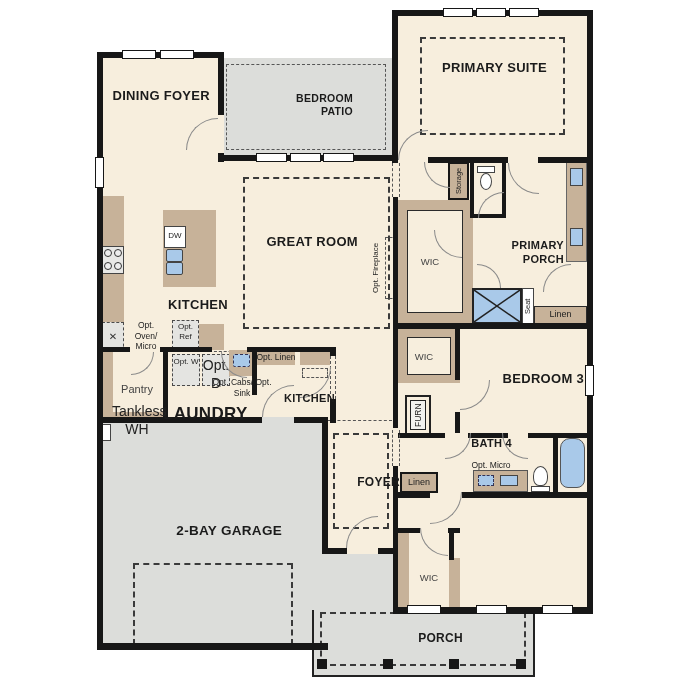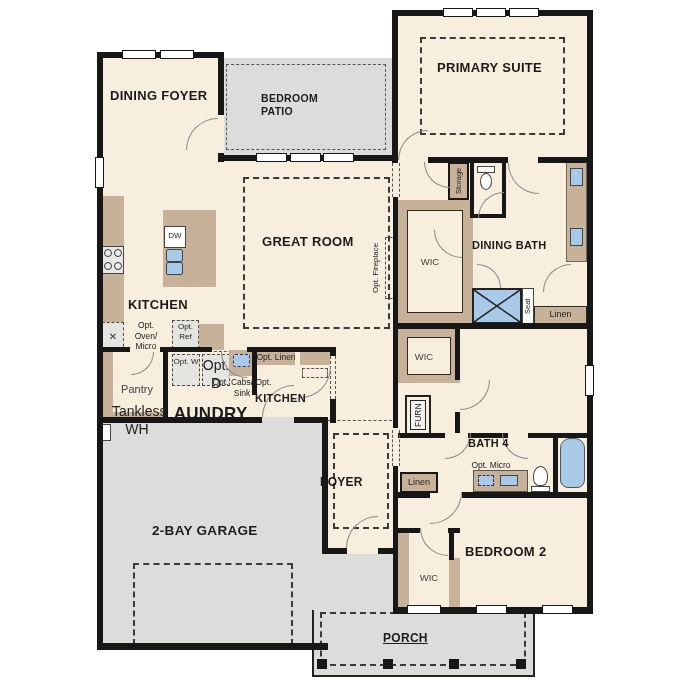--- a/index.html
+++ b/index.html
@@ -5,21 +5,21 @@
   html,body{margin:0;padding:0;background:#ffffff;}
   *{box-sizing:border-box;}
   #plan{position:relative;width:687px;height:687px;background:#ffffff;overflow:hidden;
         font-family:"Liberation Sans","DejaVu Sans",sans-serif;}
   .w{position:absolute;background:#171717;}
   .floor{position:absolute;background:#f7eedd;}
   .out{position:absolute;background:#dcddda;}
   .wood{position:absolute;background:#c7b299;}
   .grayapp{position:absolute;background:#e4e4e1;border:1.5px dashed #4a4a4a;}
   .window{position:absolute;background:#ffffff;border:1px solid #171717;}
-  .lbl{position:absolute;font-weight:bold;color:#1b1b1b;text-align:left;line-height:1.28;letter-spacing:.3px;}
+  .lbl{position:absolute;font-weight:bold;color:#1b1b1b;text-align:right;line-height:1.28;letter-spacing:.3px;}
   .sm{position:absolute;color:#222;text-align:center;line-height:1.25;font-weight:normal;}
   .v{display:flex;align-items:center;justify-content:center;writing-mode:vertical-rl;transform:rotate(180deg);}
   .dashbox{position:absolute;border:2px dashed #3a3a3a;}
   .dashthin{position:absolute;border:1.5px dashed #555;}
   .opening{position:absolute;border-left:1.5px dashed #555;border-right:1.5px dashed #555;}
   .arc{position:absolute;}
   .a-tl{border-top:1.6px solid #8a8a8a;border-left:1.6px solid #8a8a8a;border-top-left-radius:100%;}
   .a-tr{border-top:1.6px solid #8a8a8a;border-right:1.6px solid #8a8a8a;border-top-right-radius:100%;}
   .a-bl{border-bottom:1.6px solid #8a8a8a;border-left:1.6px solid #8a8a8a;border-bottom-left-radius:100%;}
   .a-br{border-bottom:1.6px solid #8a8a8a;border-right:1.6px solid #8a8a8a;border-bottom-right-radius:100%;}
@@ -203,29 +203,29 @@
   <div class="w" style="left:516px;top:659px;width:10px;height:10px;"></div>
 
   <div class="lbl" style="left:110px;top:88px;width:100px;font-size:13px;">DINING FOYER</div>
   <div class="lbl" style="left:261px;top:92px;width:92px;font-size:10.5px;">BEDROOM PATIO</div>
   <div class="lbl" style="left:437px;top:60px;width:110px;font-size:13px;">PRIMARY SUITE</div>
   <div class="lbl" style="left:262px;top:234px;width:96px;font-size:13px;">GREAT ROOM</div>
   <div class="lbl" style="left:128px;top:297px;width:100px;font-size:13px;">KITCHEN</div>
   <div class="sm" style="left:107px;top:383px;width:60px;font-size:11px;color:#444;">Pantry</div>
   <div class="lbl" style="left:163px;top:403px;width:80px;font-size:17px;">LAUNDRY</div>
   <div class="lbl" style="left:255px;top:391px;width:80px;font-size:11px;">KITCHEN</div>
-  <div class="lbl" style="left:152px;top:522px;width:106px;font-size:13.5px;">2-BAY GARAGE</div>
+  <div class="lbl" style="left:176px;top:522px;width:106px;font-size:13.5px;">2-BAY GARAGE</div>
   <div class="lbl" style="left:320px;top:475px;width:80px;font-size:12px;">FOYER</div>
-  <div class="lbl" style="left:472px;top:238px;width:92px;font-size:11px;">DINING BATH</div>
+  <div class="lbl" style="left:472px;top:238px;width:92px;font-size:11px;">PRIMARY PORCH</div>
   <div class="sm" style="left:408px;top:256px;width:44px;font-size:9.5px;color:#444;">WIC</div>
   <div class="sm" style="left:402px;top:351px;width:44px;font-size:9.5px;color:#444;">WIC</div>
   <div class="sm" style="left:407px;top:572px;width:44px;font-size:9.5px;color:#444;">WIC</div>
+  <div class="lbl" style="left:464px;top:371px;width:120px;font-size:13px;">BEDROOM 3</div>
   <div class="lbl" style="left:468px;top:436px;width:44px;font-size:11px;">BATH 4</div>
-  <div class="lbl" style="left:465px;top:544px;width:120px;font-size:13px;">BEDROOM 2</div>
-  <div class="lbl" style="left:383px;top:631px;width:80px;font-size:12px;text-decoration:underline;">PORCH</div>
+  <div class="lbl" style="left:383px;top:631px;width:80px;font-size:12px;">PORCH</div>
 
   <div class="sm" style="left:127px;top:320px;width:38px;font-size:8.5px;">Opt. Oven/ Micro</div>
   <div class="sm" style="left:210px;top:377px;width:64px;font-size:8.5px;">Opt. Cabs/ Opt. Sink</div>
   <div class="sm" style="left:255px;top:352px;width:42px;font-size:8.5px;">Opt. Linen</div>
   <div class="sm" style="left:112px;top:403px;width:50px;font-size:14px;">Tankless WH</div>
   <div class="sm" style="left:462px;top:460px;width:58px;font-size:8.5px;">Opt. Micro</div>
   <div class="sm" style="left:534px;top:306px;width:53px;height:18px;font-size:9px;line-height:17px;">Linen</div>
   <div class="sm" style="left:400px;top:472px;width:38px;height:21px;font-size:9px;line-height:20px;">Linen</div>
   <div class="sm v" style="left:448px;top:162px;width:21px;height:38px;font-size:7.5px;">Storage</div>
   <div class="sm v" style="left:522px;top:288px;width:12px;height:36px;font-size:7.5px;">Seat</div>

